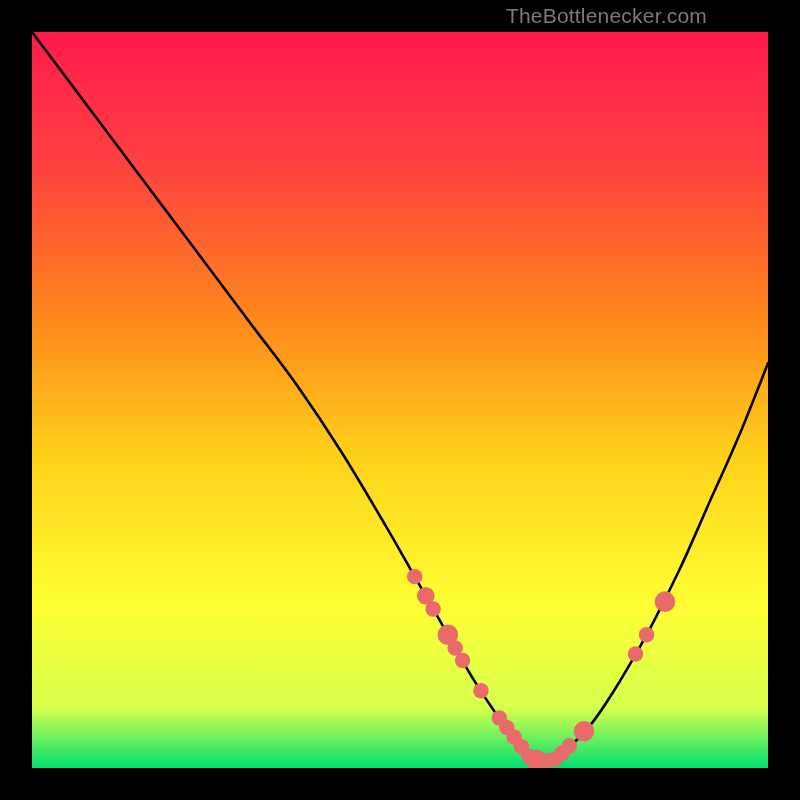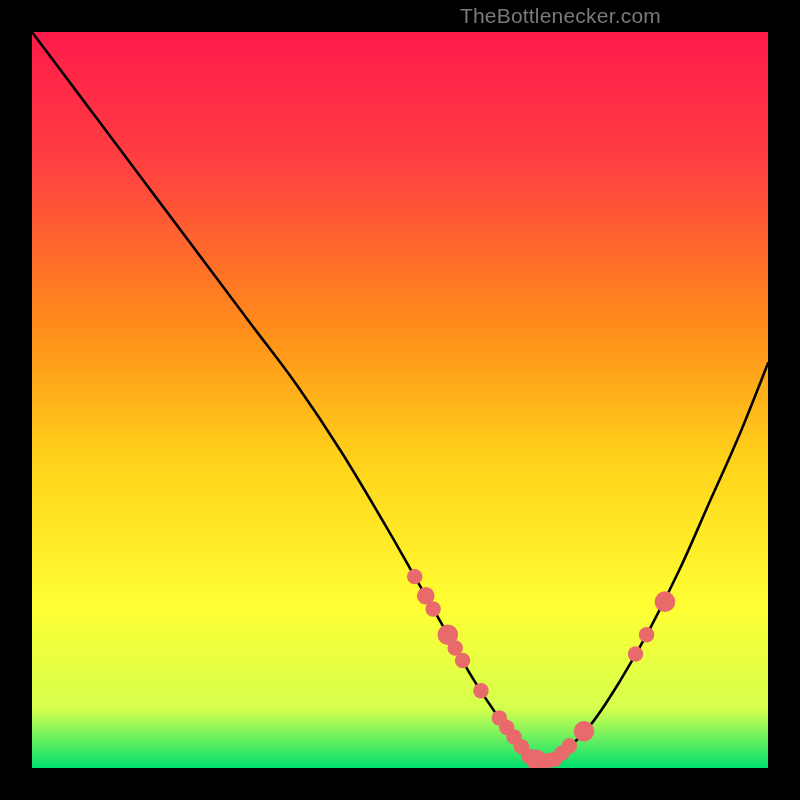--- a/index.html
+++ b/index.html
@@ -9,20 +9,21 @@
     height: 800px;
     background: #000;
     overflow: hidden;
     font-family: Arial, Helvetica, sans-serif;
   }
   .outer {
     position: relative;
     width: 675px;
     height: 800px;
     background: #000;
+    padding-left: 46px;
   }
   .attribution {
     position: absolute;
     top: 4px;
     right: 14px;
     color: #7a7a7a;
     font-size: 21px;
     font-weight: 500;
     letter-spacing: 0.2px;
   }

